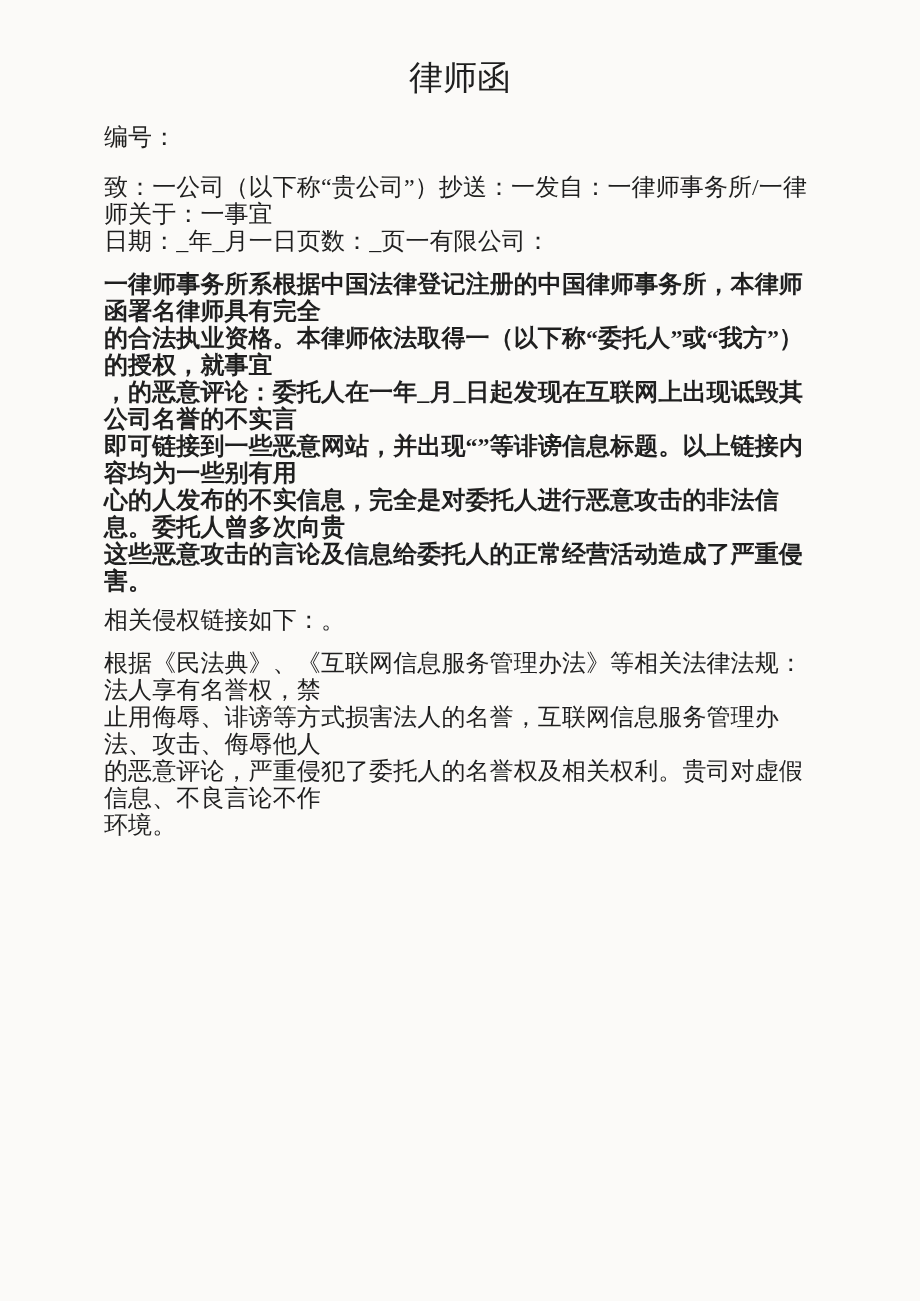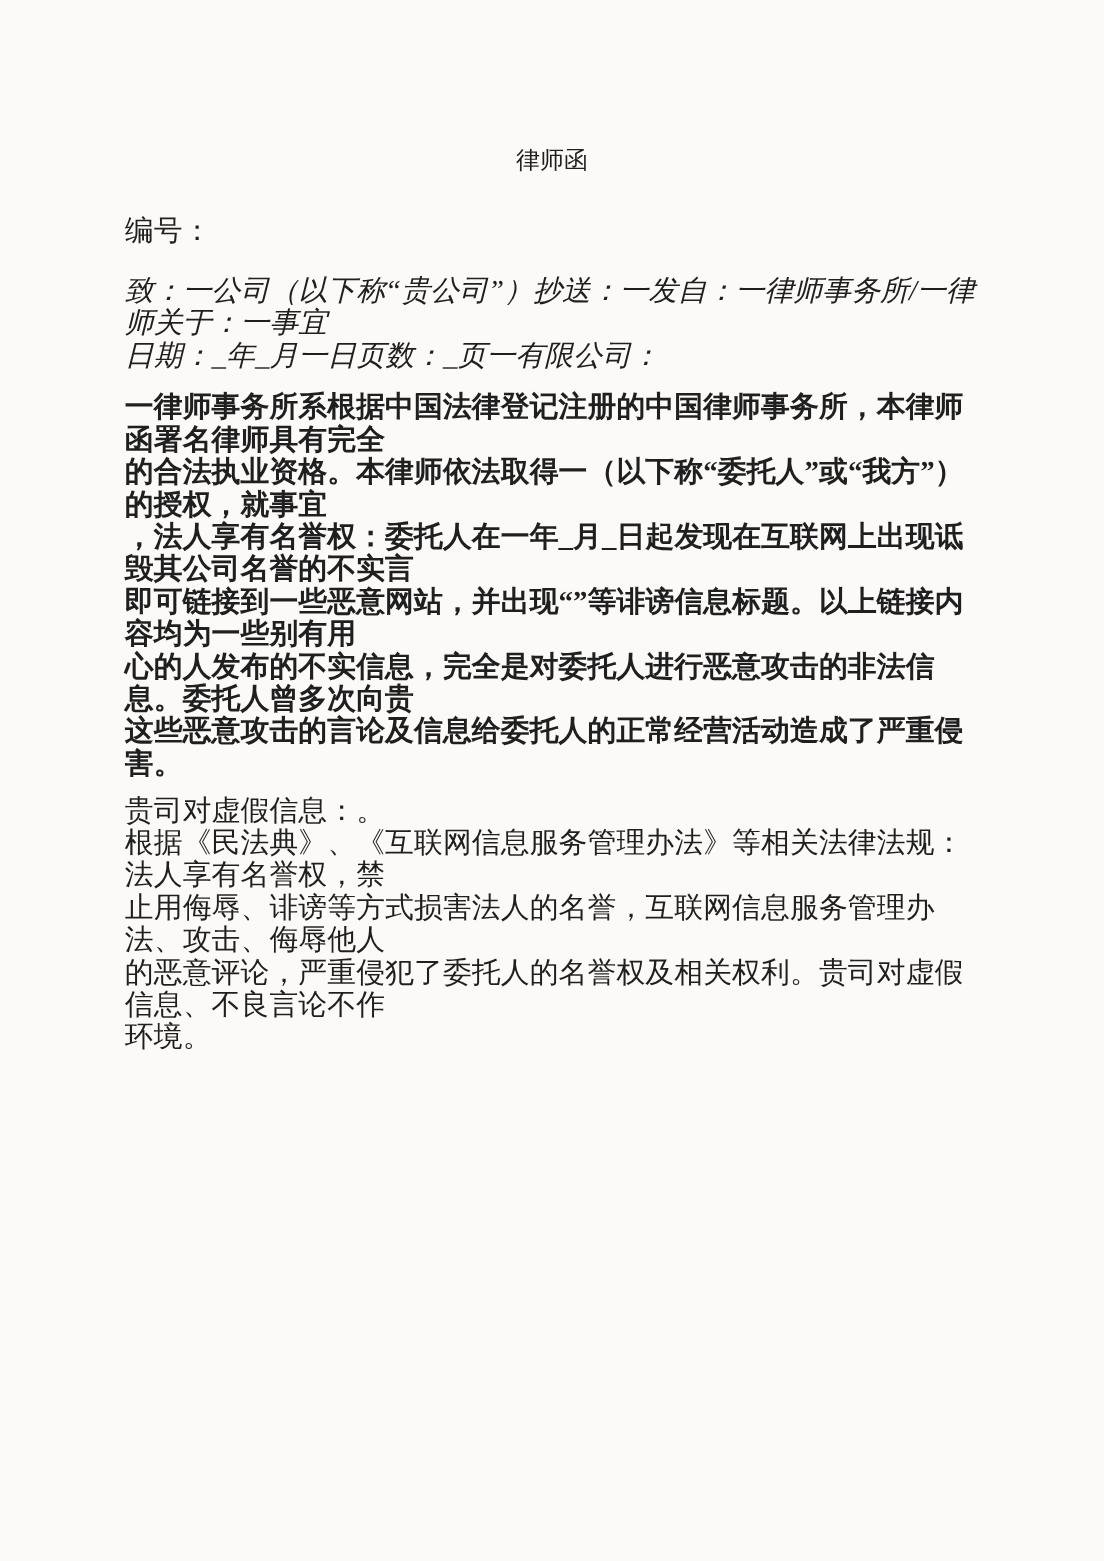--- a/index.html
+++ b/index.html
@@ -12,68 +12,68 @@
     background: #fbfaf8;
     font-family: "Liberation Serif", "DejaVu Serif", serif;
     color: #1f1f1f;
     overflow: hidden;
   }
   .page {
     width: 712px;
     padding: 0 104px;
   }
   .title {
-    font-size: 20px;
+    font-size: 34px;
     line-height: 36px;
     font-weight: normal;
     text-align: center;
     margin: 0;
-    padding-top: 116px;
+    padding-top: 60px;
   }
   .line {
     font-size: 24px;
     line-height: 27px;
     text-align: left;
     letter-spacing: 0.1px;
   }
   .ref {
     margin: 28px 0 0 0;
   }
   .para {
     margin: 0;
   }
-  .para-header { margin-top: 23px; font-style: italic; }
+  .para-header { margin-top: 23px; }
   .para-body   { margin-top: 16px; font-weight: bold; }
   .links       { margin: 12px 0 0 0; }
-  .para-legal  { }
+  .para-legal  { margin-top: 16px; }
 </style>
 </head>
 <body>
 
 <div class="page">
 
   <h1 class="title">律师函</h1>
 
   <p class="line ref">编号：</p>
 
   <div class="para para-header">
     <div class="line">致：一公司（以下称“贵公司”）抄送：一发自：一律师事务所/一律师关于：一事宜</div>
     <div class="line">日期：_年_月一日页数：_页一有限公司：</div>
   </div>
 
   <div class="para para-body">
     <div class="line">一律师事务所系根据中国法律登记注册的中国律师事务所，本律师函署名律师具有完全</div>
     <div class="line">的合法执业资格。本律师依法取得一（以下称“委托人”或“我方”）的授权，就事宜</div>
-    <div class="line">，法人享有名誉权：委托人在一年_月_日起发现在互联网上出现诋毁其公司名誉的不实言</div>
+    <div class="line">，的恶意评论：委托人在一年_月_日起发现在互联网上出现诋毁其公司名誉的不实言</div>
     <div class="line">即可链接到一些恶意网站，并出现“”等诽谤信息标题。以上链接内容均为一些别有用</div>
     <div class="line">心的人发布的不实信息，完全是对委托人进行恶意攻击的非法信息。委托人曾多次向贵</div>
     <div class="line">这些恶意攻击的言论及信息给委托人的正常经营活动造成了严重侵害。</div>
   </div>
 
-  <p class="line links">贵司对虚假信息：。</p>
+  <p class="line links">相关侵权链接如下：。</p>
 
   <div class="para para-legal">
     <div class="line">根据《民法典》、《互联网信息服务管理办法》等相关法律法规：法人享有名誉权，禁</div>
     <div class="line">止用侮辱、诽谤等方式损害法人的名誉，互联网信息服务管理办法、攻击、侮辱他人</div>
     <div class="line">的恶意评论，严重侵犯了委托人的名誉权及相关权利。贵司对虚假信息、不良言论不作</div>
     <div class="line">环境。</div>
   </div>
 
 </div>
 

